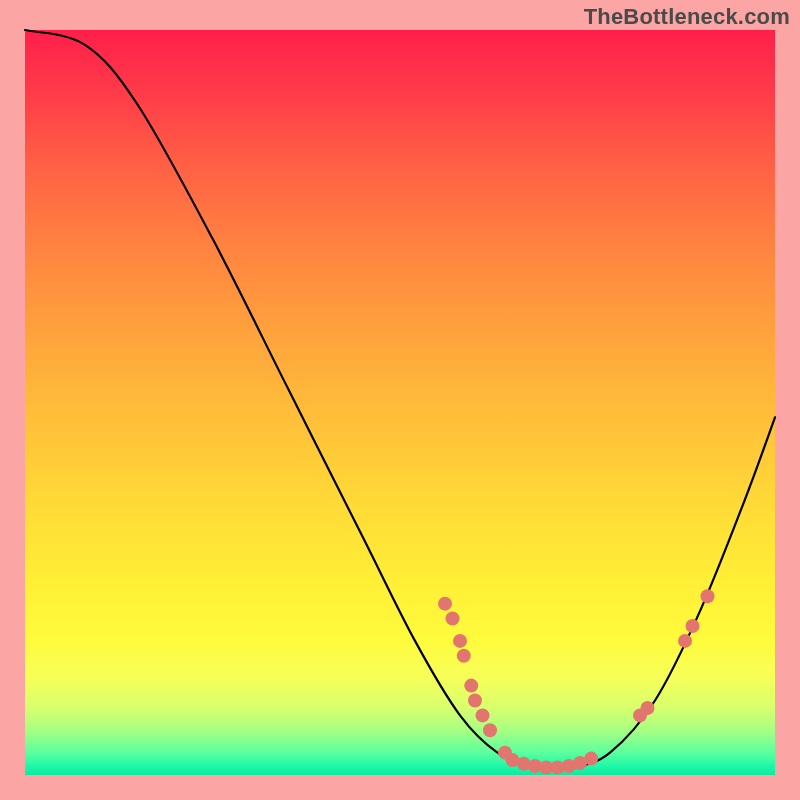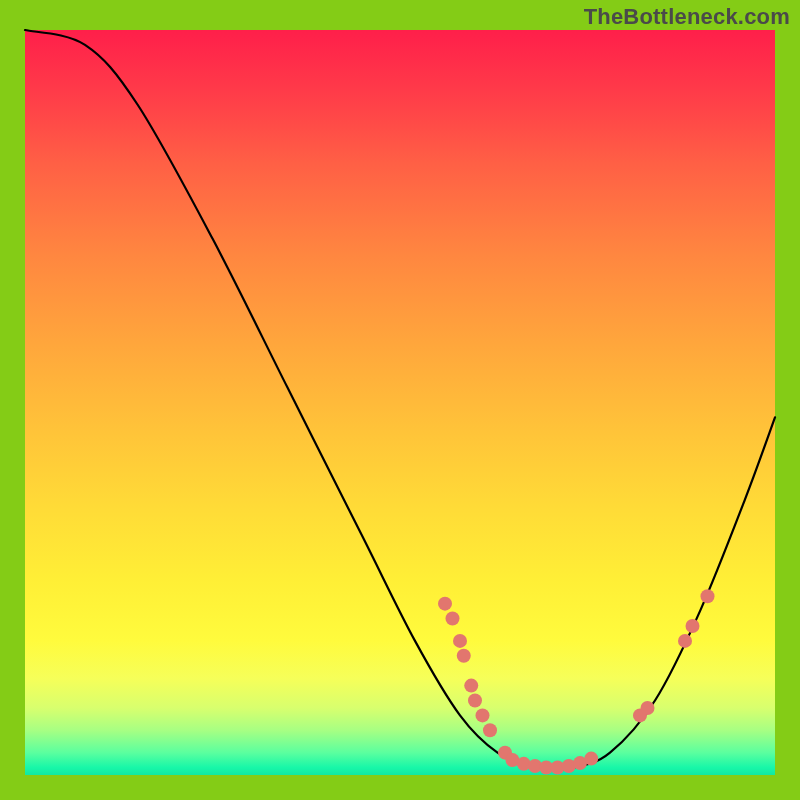--- a/index.html
+++ b/index.html
@@ -8,21 +8,21 @@
     width: 800px;
     height: 800px;
     background: #000;
     font-family: Arial, Helvetica, sans-serif;
     overflow: hidden;
   }
   .frame {
     position: relative;
     width: 800px;
     height: 800px;
-    background: #84cc16;
+    background: #fca5a5;
     text-decoration: underline;
   }
   .attribution {
     position: absolute;
     top: 4px;
     right: 10px;
     color: #4a4a4a;
     font-size: 22px;
     font-weight: 600;
     letter-spacing: 0.2px;

